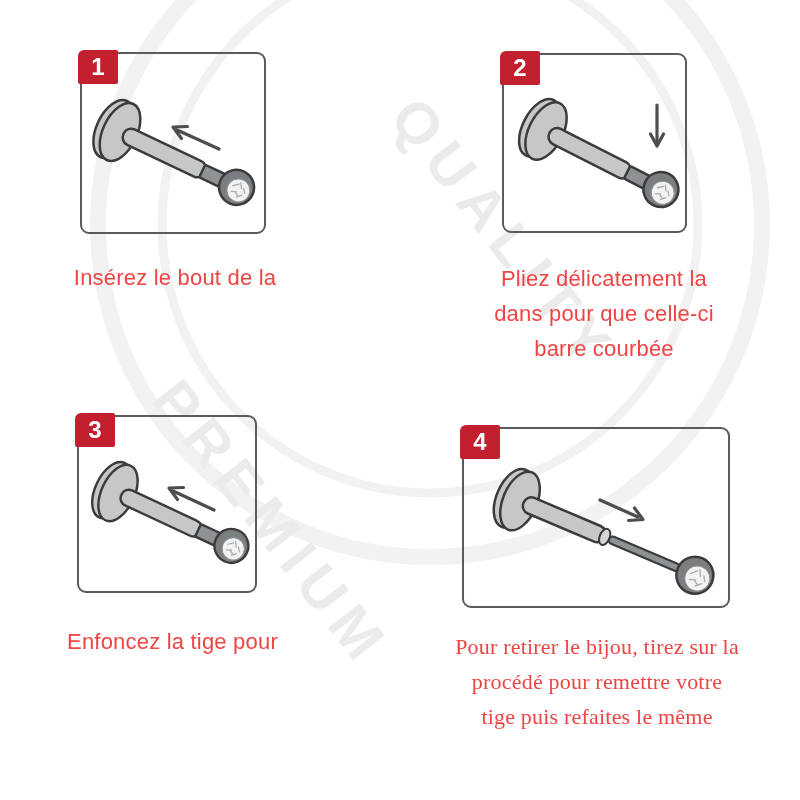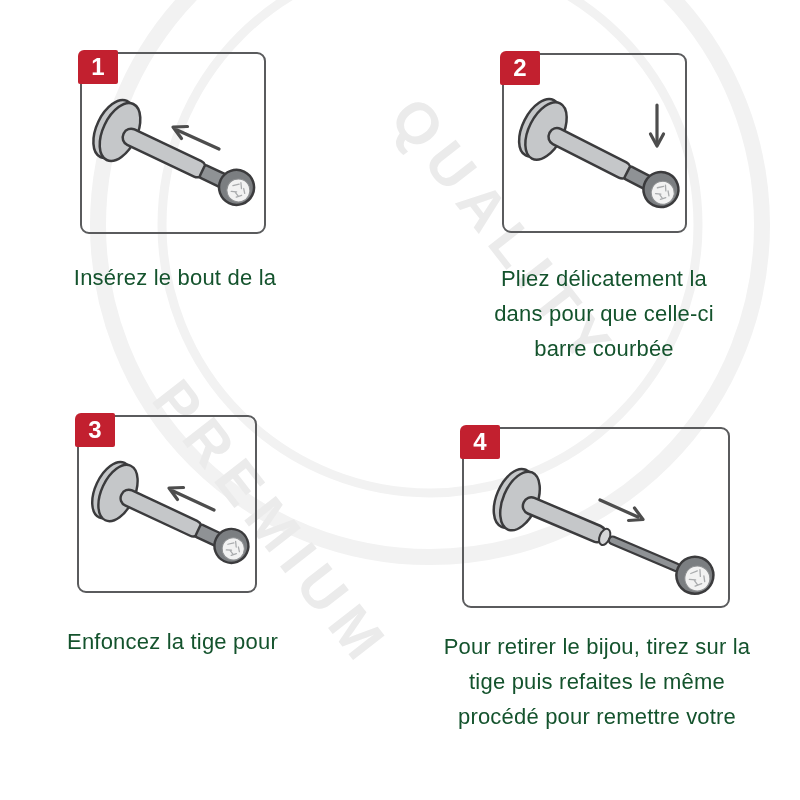--- a/index.html
+++ b/index.html
@@ -14,32 +14,32 @@
     border:2.5px solid #5a5b5d;border-radius:9px;background:transparent;box-sizing:border-box;
   }
   .step-badge{
     position:absolute;left:-2px;top:-2px;width:40px;height:34px;
     background:#c2202f;color:#ffffff;display:flex;align-items:center;justify-content:center;
     font-size:24px;font-weight:700;border-radius:6px 2px 2px 2px;z-index:2;
     font-family:"Liberation Sans",sans-serif;
   }
   .illustration{position:absolute;left:0;top:0;z-index:1;}
   .caption{
-    position:absolute;z-index:1;text-align:center;color:#14532d;
+    position:absolute;z-index:1;text-align:center;color:#ef4444;
     font-size:22px;line-height:35px;font-weight:400;letter-spacing:0.2px;
   }
   
   .panel-1{left:80px; top:52px; width:186px;height:182px;}
   .panel-2{left:502px;top:53px; width:185px;height:180px;}
   .panel-3{left:77px; top:415px;width:180px;height:178px;}
   .panel-4{left:462px;top:427px;width:268px;height:181px;}
   .caption-1{left:45px; top:260px;width:260px;}
   .caption-2{left:474px;top:261px;width:260px;}
   .caption-3{left:42px; top:617px;width:261px;margin-top:7px;}
-  .caption-4{left:418px;top:629px;width:358px;}
+  .caption-4{left:418px;top:629px;width:358px;font-family:Liberation Serif, serif;}
 </style>
 </head>
 <body>
 
 <div class="figure">
 
   <svg class="watermark" viewBox="0 0 800 800" aria-hidden="true">
     <g fill="none" stroke="#f2f2f2">
       <circle cx="430" cy="225" r="332" stroke-width="16"></circle>
       <circle cx="430" cy="225" r="268" stroke-width="9"></circle>
@@ -144,17 +144,17 @@
         </g>
       </g>
       <g stroke="#4d4d4d" stroke-width="3.2" fill="none" stroke-linecap="round" stroke-linejoin="round">
         <path d="M138 73 L176 90"></path>
         <path d="M172.5 81 L181 92.5 L166.5 93.5"></path>
       </g>
     </svg>
   </div>
   <div class="caption caption-4">
     <div>Pour retirer le bijou, tirez sur la</div>
+    <div>procédé pour remettre votre</div>
     <div>tige puis refaites le même</div>
-    <div>procédé pour remettre votre</div>
   </div>
 
 </div>
 
 </body></html>

